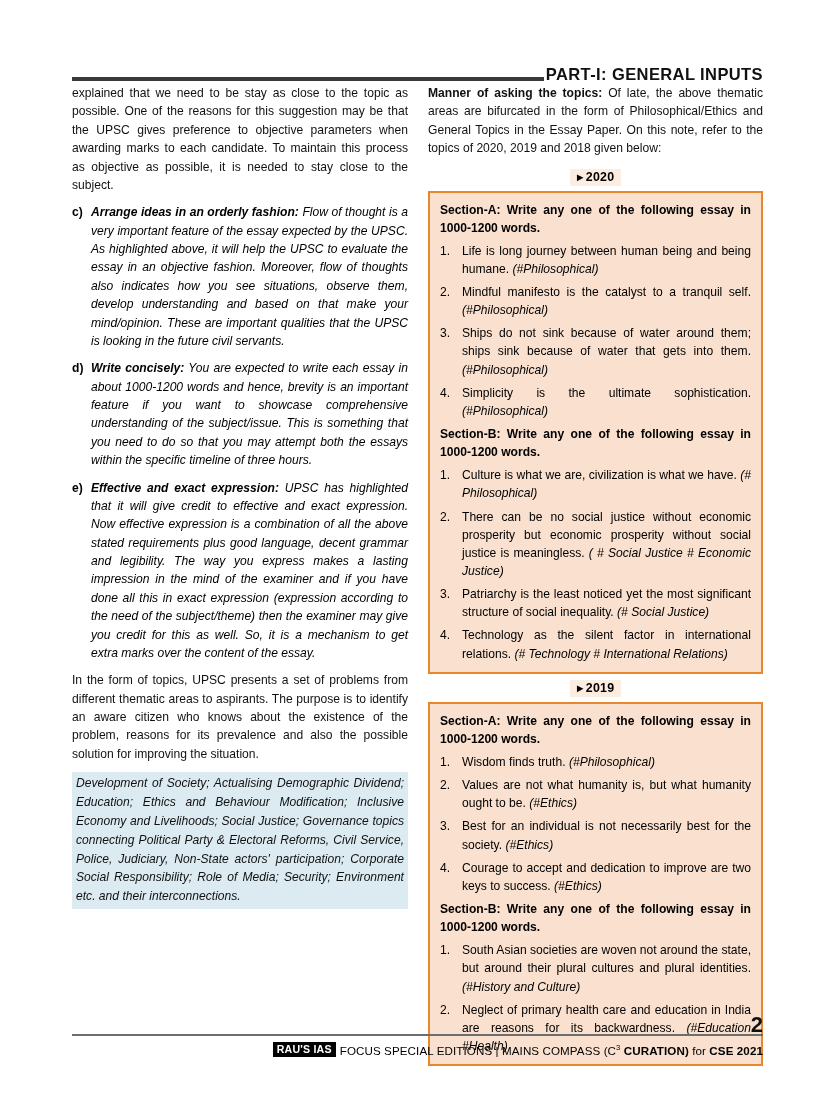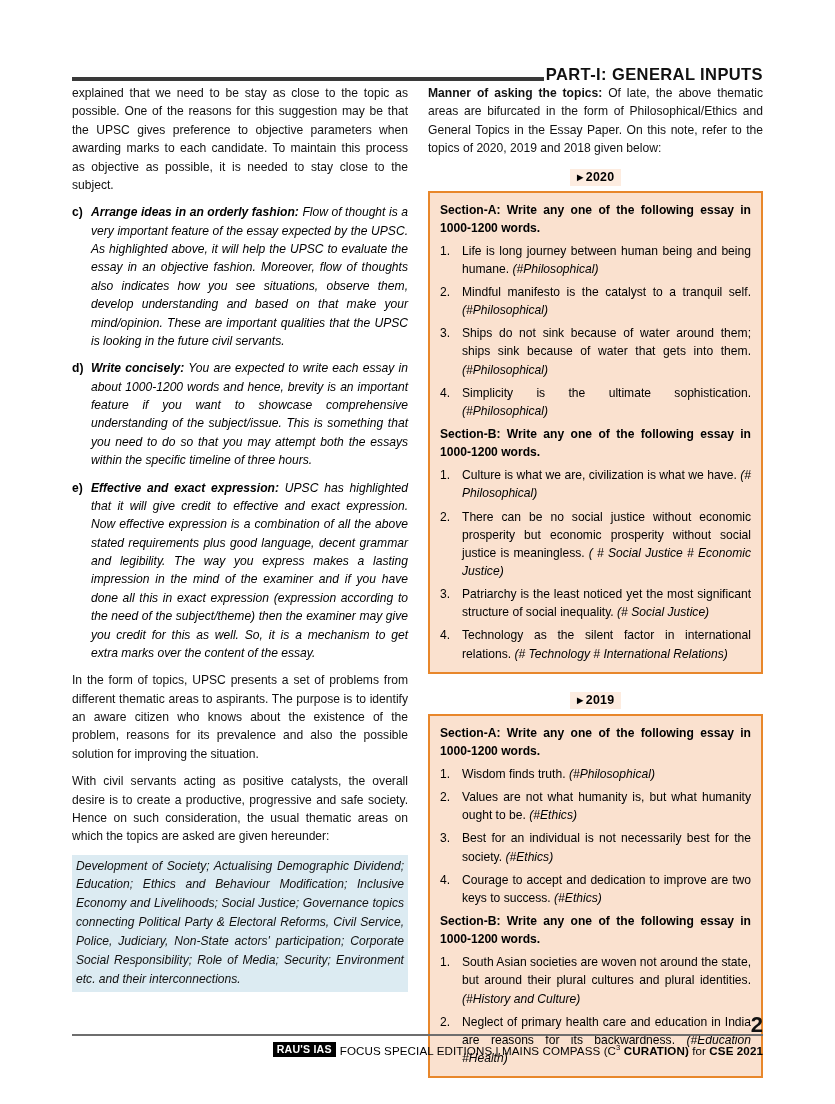--- a/index.html
+++ b/index.html
@@ -121,21 +121,21 @@
     letter-spacing: 0.2px;
     text-align: right;
   }
   .year-label .tri { font-size: 11px; }
 
   
   .qbox {
     border: 2px solid #e8872b;
     background: #fae1cf;
     padding: 8px 10px 9px 10px;
-    margin-bottom: 16px;
+    margin-bottom: 4px;
   }
   .qbox .sec-head {
     font-size: 12.1px;
     line-height: 1.5;
     font-weight: 700;
     text-align: justify;
     margin-bottom: 5px;
   }
   .qbox .sec-head.second { margin-top: 3px; }
   .qitem {
@@ -233,21 +233,20 @@
         <div class="marker">d)</div>
         <div class="body"><span class="lead">Write concisely:</span><span> You are expected to write each essay in about 1000-1200 words and hence, brevity is an important feature if you want to showcase comprehensive understanding of the subject/issue. This is something that you need to do so that you may attempt both the essays within the specific timeline of three hours.</span></div>
       </div>
 
       <div class="lettered">
         <div class="marker">e)</div>
         <div class="body"><span class="lead">Effective and exact expression:</span><span> UPSC has highlighted that it will give credit to effective and exact expression. Now effective expression is a combination of all the above stated requirements plus good language, decent grammar and legibility. The way you express makes a lasting impression in the mind of the examiner and if you have done all this in exact expression (expression according to the need of the subject/theme) then the examiner may give you credit for this as well. So, it is a mechanism to get extra marks over the content of the essay.</span></div>
       </div>
 
       <p>In the form of topics, UPSC presents a set of problems from different thematic areas to aspirants. The purpose is to identify an aware citizen who knows about the existence of the problem, reasons for its prevalence and also the possible solution for improving the situation.</p>
-      <p>With civil servants acting as positive catalysts, the overall desire is to create a productive, progressive and safe society. Hence on such consideration, the usual thematic areas on which the topics are asked are given hereunder:</p>
 
       <div class="highlight-blue">
         <div class="ht">Development of Society; Actualising Demographic Dividend; Education; Ethics and Behaviour Modification; Inclusive Economy and Livelihoods; Social Justice; Governance topics connecting Political Party &amp; Electoral Reforms, Civil Service, Police, Judiciary, Non-State actors' participation; Corporate Social Responsibility; Role of Media; Security; Environment etc. and their interconnections.</div>
       </div>
 
     </div>
 
     <div class="col col-right">
 
       <p><span class="lead">Manner of asking the topics:</span><span> Of late, the above thematic areas are bifurcated in the form of Philosophical/Ethics and General Topics in the Essay Paper. On this note, refer to the topics of 2020, 2019 and 2018 given below:</span></p>

